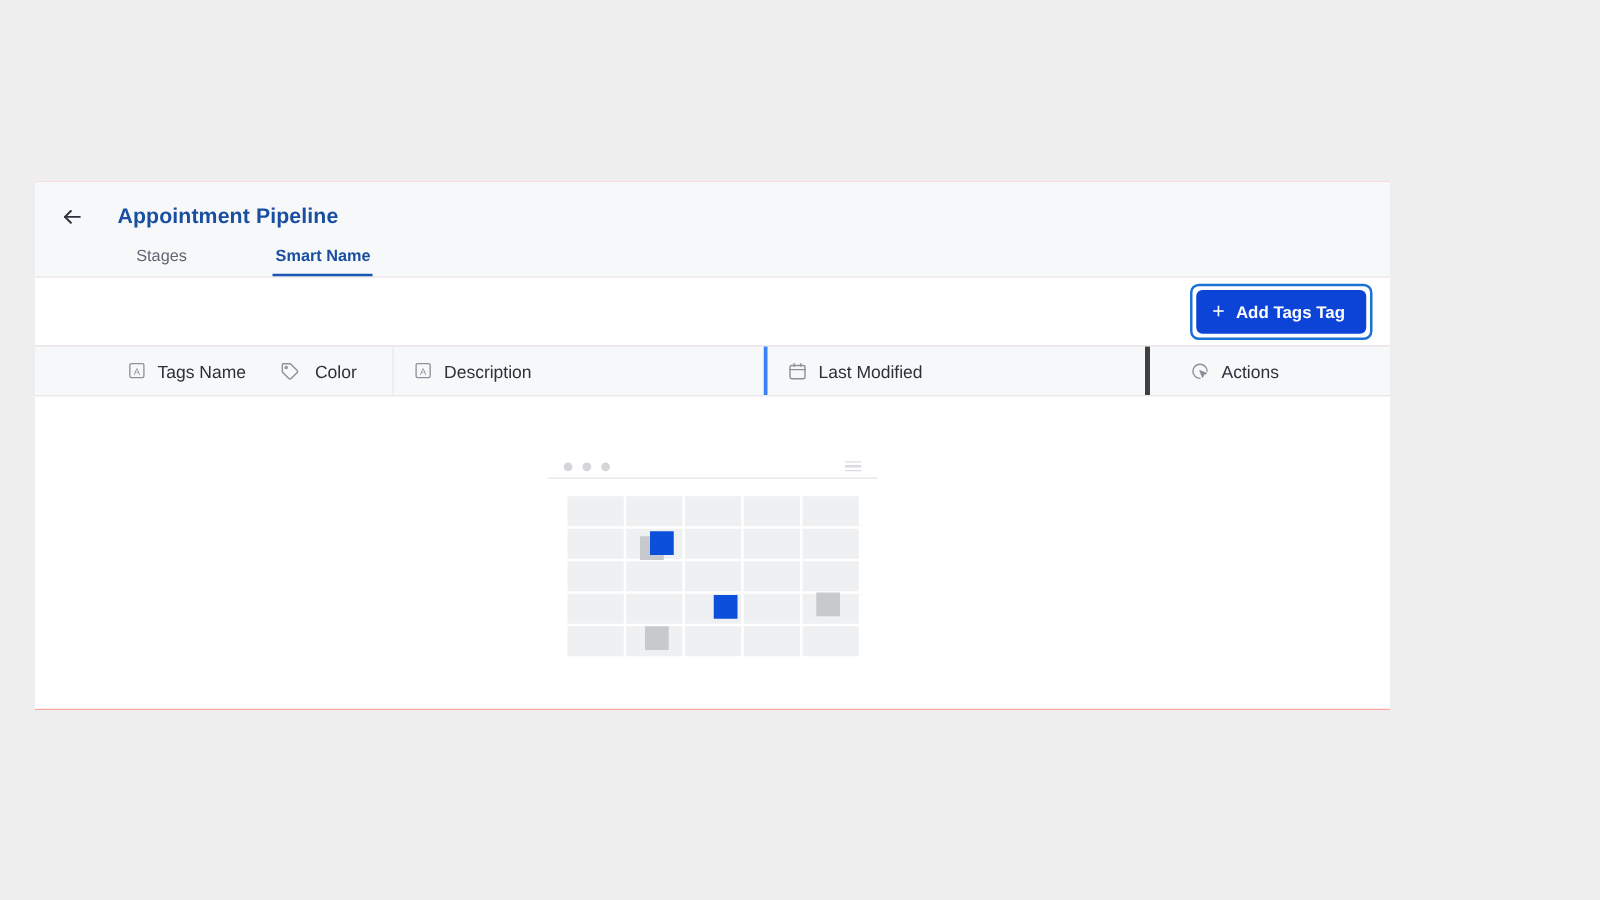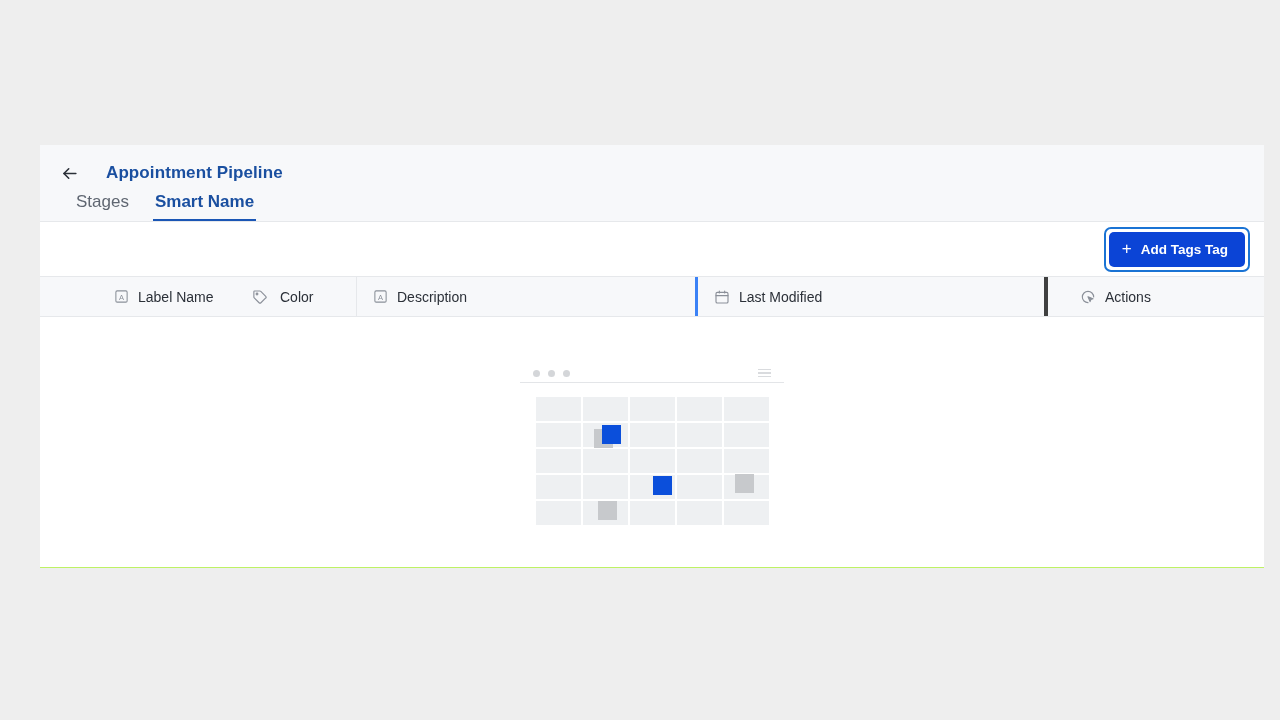--- a/index.html
+++ b/index.html
@@ -12,25 +12,25 @@
 
   body {
     background: #eeeeee;
     font-family: "Liberation Sans", sans-serif;
     -webkit-font-smoothing: antialiased;
   }
 
   
   #app-card {
     position: absolute;
-    left: 40px;
+    left: 28px;
     top: 145px;
-    width: 1224px;
+    width: 1084px;
     height: 423px;
-    background: #bef264;
+    background: #fca5a5;
     overflow: hidden;
   }
 
   
   .card-header {
     background: #f7f8fa;
     border-bottom: 1px solid #e6e8eb;
     padding: 0;
     height: 77px;
     position: relative;
@@ -68,29 +68,30 @@
   
   .tabs {
     display: flex;
     align-items: flex-end;
     gap: 22px;
     padding-left: 34px;
     height: 32px;
   }
 
   .tab {
-    font-size: 17px;
+    font-size: 13px;
     color: #5f6671;
     padding: 0 2px 7px 2px;
     border-bottom: 2px solid transparent;
     cursor: pointer;
     background: transparent;
     border-left: none; border-right: none; border-top: none;
     font-family: inherit;
     white-space: nowrap;
+    margin-left: 45px;
   }
 
   .tab.active {
     color: #1a4fa0;
     font-weight: bold;
     border-bottom-color: #1a56b5;
   }
 
   
   .toolbar {
@@ -254,21 +255,21 @@
 
   <div class="table-head">
 
     <div class="th th-label">
       <span class="th-icon">
         <svg width="15" height="15" viewBox="0 0 24 24" fill="none" stroke="#8b9099" stroke-width="1.7">
           <rect x="3" y="3" width="18" height="18" rx="2"></rect>
           <text x="12" y="17" font-size="12" fill="#8b9099" stroke="none" text-anchor="middle" font-family="Liberation Sans">A</text>
         </svg>
       </span>
-      <span>Label Name</span>
+      <span>Tags Name</span>
     </div>
 
     <div class="th th-color">
       <span class="th-icon">
         <svg width="16" height="16" viewBox="0 0 24 24" fill="none" stroke="#8b9099" stroke-width="1.7" stroke-linecap="round" stroke-linejoin="round">
           <path d="M20.6 13.4l-7.2 7.2a2 2 0 0 1-2.8 0l-7.2-7.2a2 2 0 0 1-.6-1.4V4a1 1 0 0 1 1-1h8a2 2 0 0 1 1.4.6l7.4 7.4a2 2 0 0 1 0 2.8z"></path>
           <circle cx="7.5" cy="7.5" r="1.3"></circle>
         </svg>
       </span>
       <span>Color</span>

